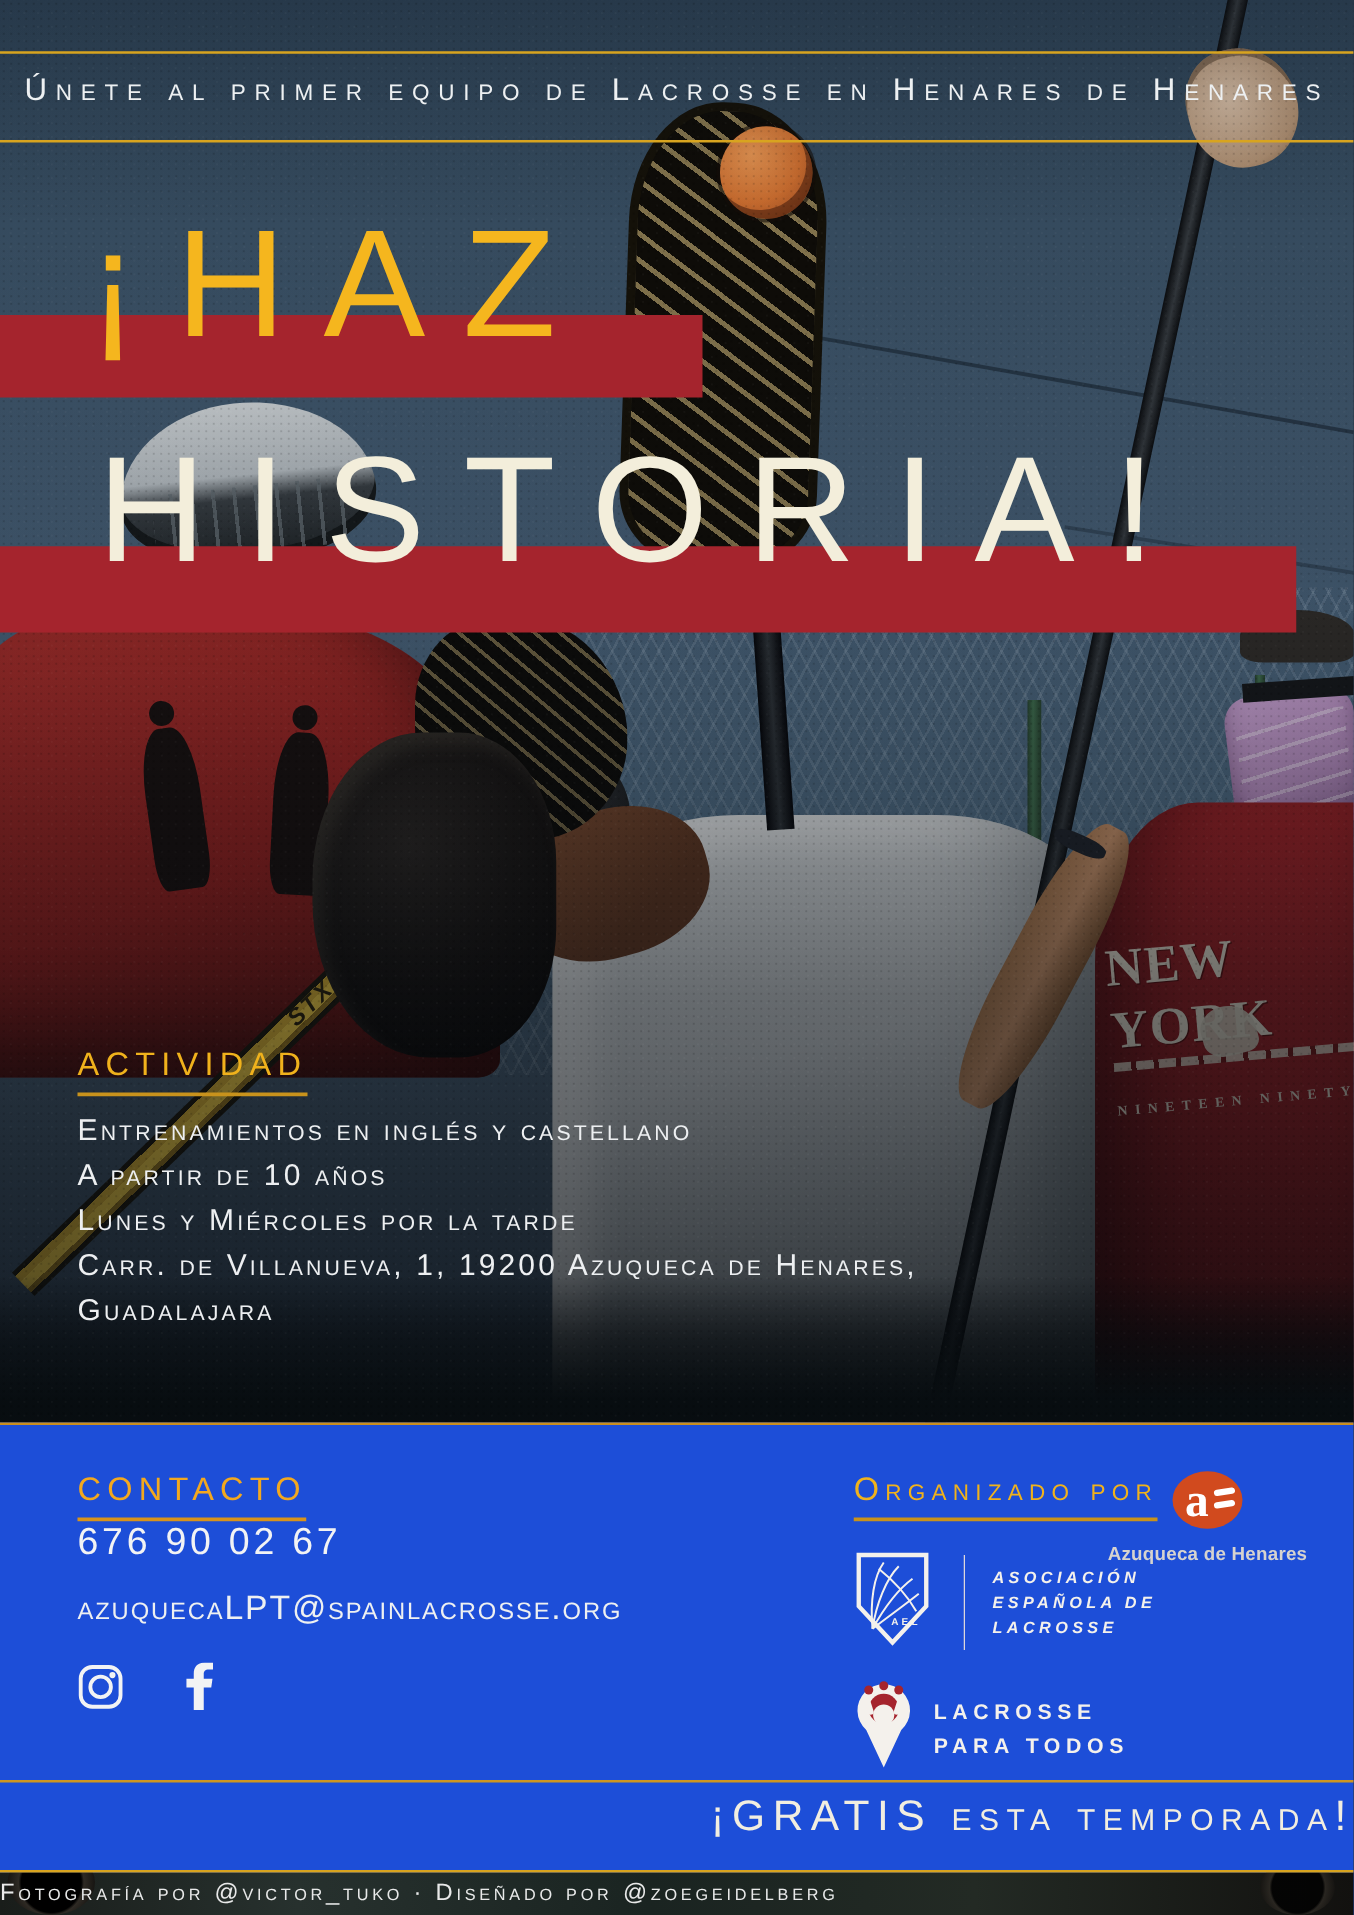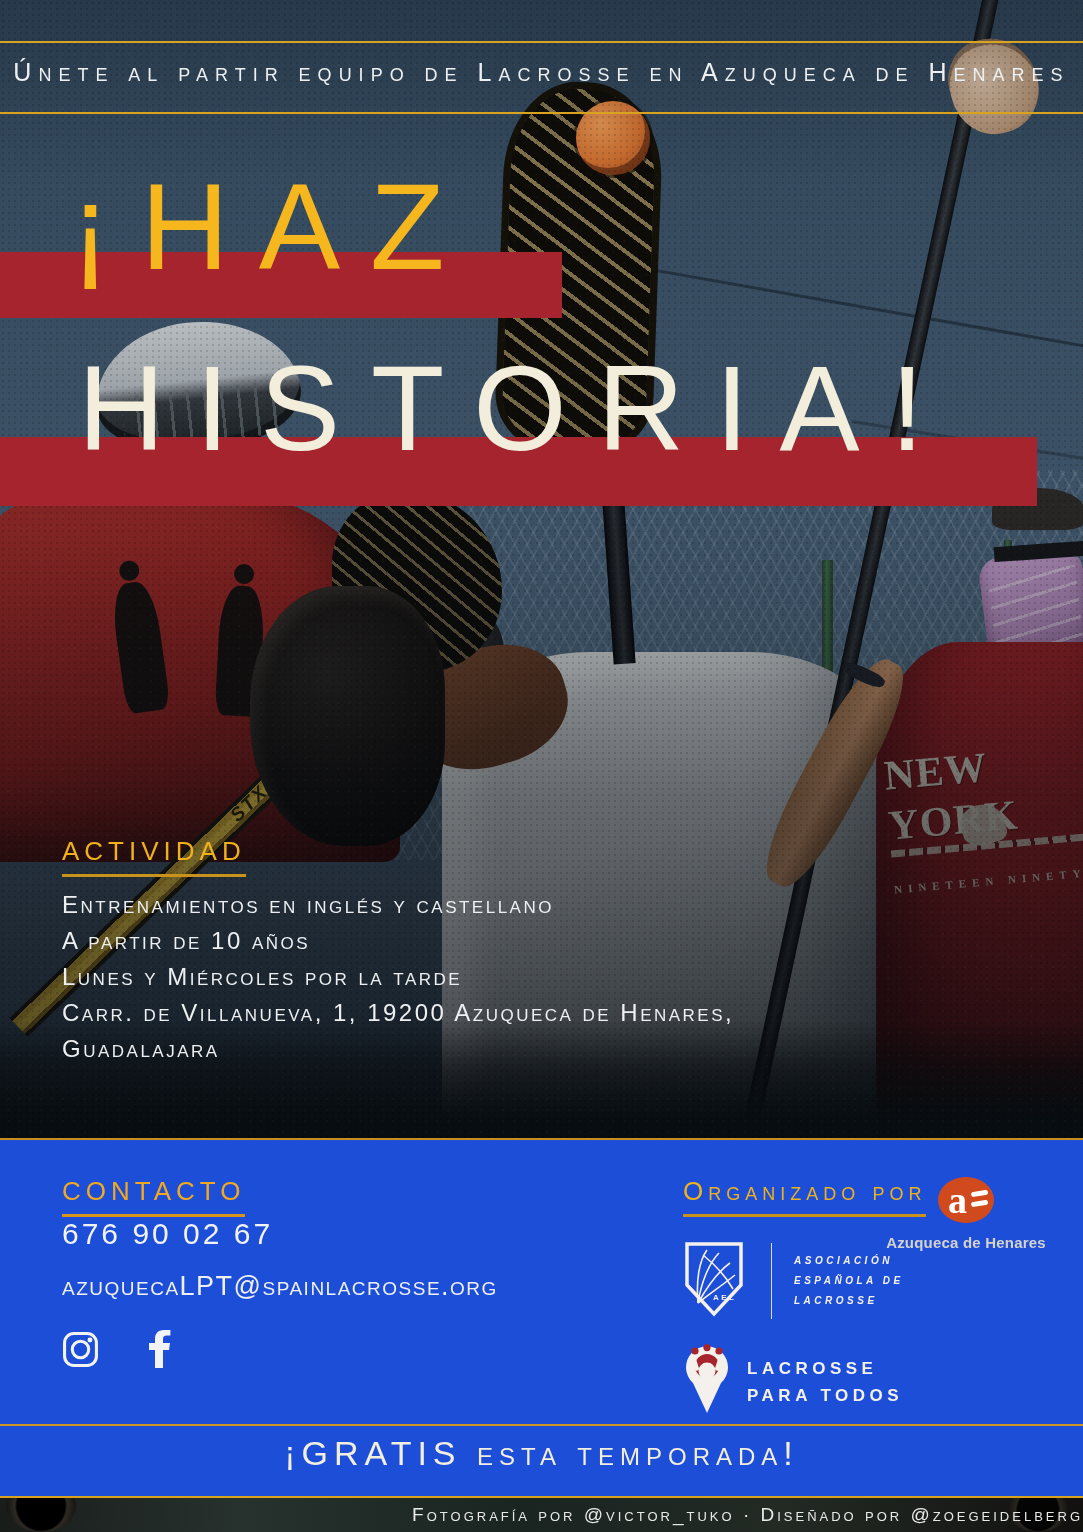--- a/index.html
+++ b/index.html
@@ -144,38 +144,38 @@
   .contact { position:absolute; left:62px; top:38px; }
   .contact .section-heading { color:#f2a81f; border-bottom-color:#d8931c; }
   .contact .phone { color:#f2f3f4; font-size:30px; letter-spacing:3px; font-weight:500; }
   .contact .email, .contact .social { color:#eef0f1; font-size:27px; letter-spacing:1.5px;
     font-variant:small-caps; margin-top:20px; font-weight:500; }
   .social-icons { margin-top:28px; display:flex; align-items:center; gap:50px; }
 
   .organizers { position:absolute; left:683px; top:38px; }
   .org-row1 { display:flex; align-items:center; margin-top:24px; }
   .org-divider { width:1px; height:76px; background:rgba(255,240,220,.85); margin:0 22px 0 26px; }
-  .ael-name div { color:#f4f1ec; font-size:10px; font-weight:bold; font-style:italic;
+  .ael-name div { color:#f4f1ec; font-size:13px; font-weight:bold; font-style:italic;
     letter-spacing:3.5px; line-height:20px; }
   .org-row2 { display:flex; align-items:flex-start; margin-top:22px; }
   .lpt-text { margin:12px 0 0 16px; }
   .lpt-text div { color:#f4f1ec; font-size:17px; font-weight:bold; letter-spacing:4.5px; line-height:27px; }
   .azuqueca { position:absolute; left:203px; top:0; width:160px; text-align:center; }
   .azuqueca .caption { margin-top:4px; color:#d6d3cf; font-size:15px; font-weight:bold; letter-spacing:.2px; }
 
-  .gratis { position:absolute; left:0; top:296px; width:1083px; text-align:center;
+  .gratis { position:absolute; left:0; top:296px; width:1083px; text-align:right;
     color:#f2eee0; font-size:34px; letter-spacing:6px; font-variant:small-caps; font-weight:500; }
 
   
   .footer { position:absolute; left:0; top:1498px; width:1083px; height:34px; z-index:11;
     background:linear-gradient(90deg,#191d1a 0%,#27312e 22%,#1a2421 48%,#232a24 72%,#12110f 100%); overflow:hidden; }
   .footer .wheel { position:absolute; border-radius:50%; background:radial-gradient(circle,#000 0 55%,#2e2a24 60%,#000 100%); }
   .footer .w1 { left:6px; top:-18px; width:70px; height:52px; }
   .footer .w2 { left:1008px; top:-10px; width:60px; height:44px; opacity:.8; }
-  .footer-text { position:relative; z-index:2; text-align:right; line-height:34px; color:#e8e9e9;
+  .footer-text { position:relative; z-index:2; text-align:left; line-height:34px; color:#e8e9e9;
     font-size:19px; letter-spacing:3px; font-variant:small-caps; }
 </style>
 </head>
 <body>
 
 <div class="poster">
 
   <div class="photo">
     <div class="cable c1"></div>
     <div class="cable c2"></div>
@@ -219,21 +219,21 @@
       <div class="horse"></div>
       <div class="ny-sub">NINETEEN NINETY</div>
     </div>
 
     <div class="ground"></div>
     <div class="veil"></div>
     <div class="noise"></div>
   </div>
 
   <div class="hairline hl-top1"></div>
-  <div class="topbar-text">Únete al partir equipo de Lacrosse en Azuqueca de Henares</div>
+  <div class="topbar-text">Únete al primer equipo de Lacrosse en Henares de Henares</div>
   <div class="hairline hl-top2"></div>
 
   <div class="band band-haz"></div>
   <div class="band band-historia"></div>
   <div class="haz">¡HAZ</div>
   <div class="historia">HISTORIA!</div>
 
   <div class="activity">
     <div class="section-heading">ACTIVIDAD</div>
     <div class="lines">

